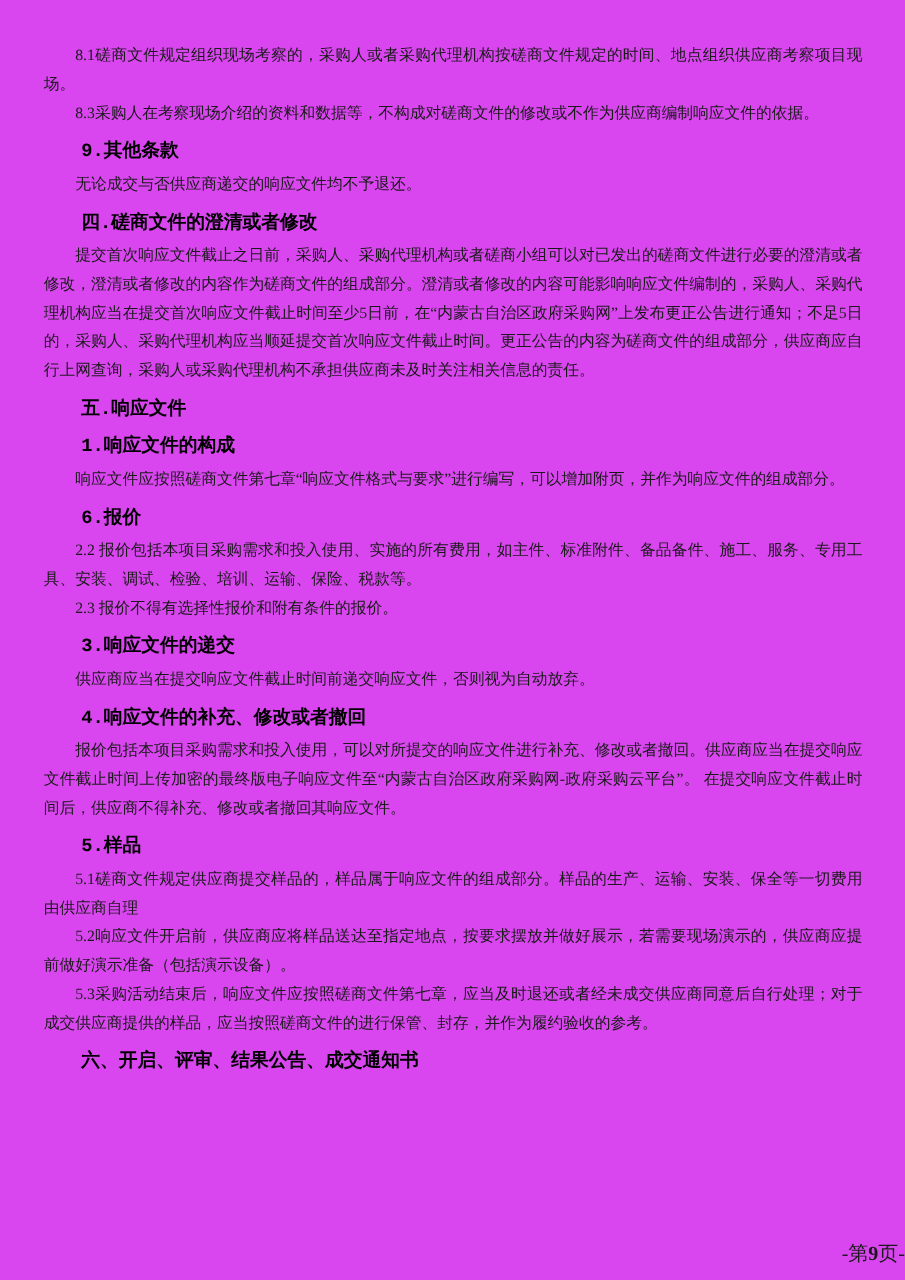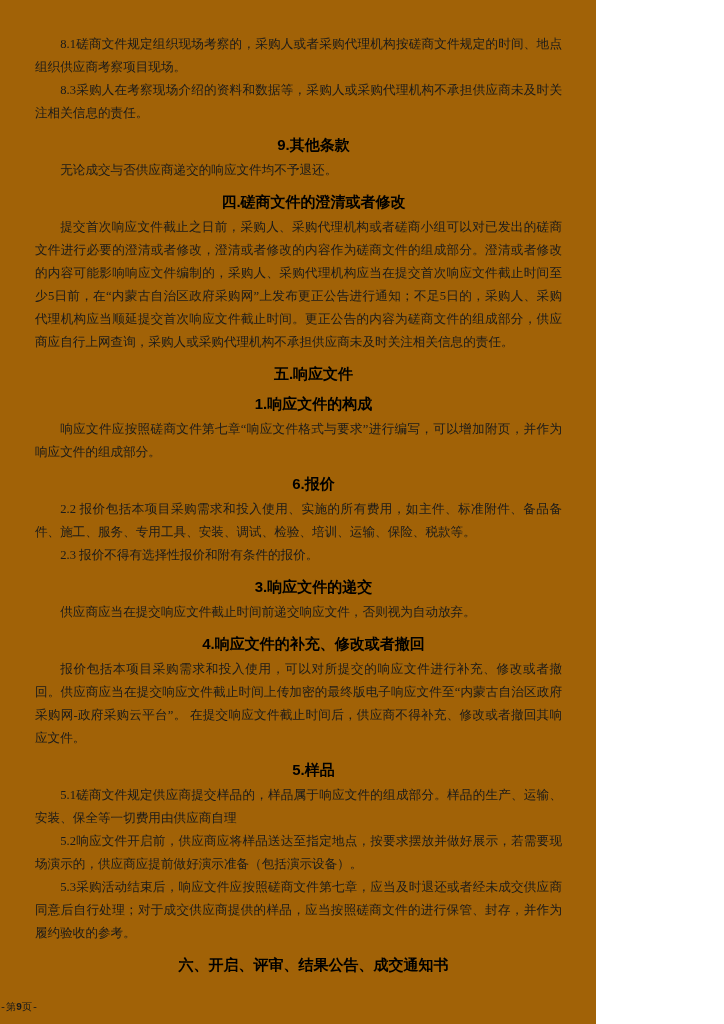--- a/index.html
+++ b/index.html
@@ -6,62 +6,60 @@
   html, body { background: #ffffff; }
   body {
     width: 724px;
     height: 1024px;
     font-family: "Liberation Serif", "DejaVu Serif", serif;
     color: #000000;
     overflow: hidden;
   }
   .page {
     position: relative;
-    width: 596px;
+    width: 724px;
     height: 1024px;
-    background: #a16207;
+    background: #d946ef;
     padding: 33px 34px 0 35px;
     overflow: hidden;
   }
   .doc-paragraph {
     font-size: 12.6px;
     line-height: 23px;
     text-align: justify;
     text-indent: 2em;
     color: #1a1a1a;
   }
   .doc-heading {
     font-size: 15px;
     line-height: 21px;
     font-weight: bold;
     text-indent: 2em;
     margin: 9px 0 4px 0;
     color: #000000;
-    font-family: Liberation Sans, sans-serif;
-    text-align: center;
+    font-family: Liberation Mono, monospace;
   }
   .page-footer {
     position: absolute;
     left: 0;
     right: 0;
     bottom: 10px;
-    text-align: left;
-    font-size: 10px;
+    text-align: right;
+    font-size: 16px;
     color: #1a1a1a;
-    font-family: Liberation Mono, monospace;
   }
   .page-footer b { font-weight: bold; }
 </style>
 </head>
 <body>
 
 <div class="page">
   <div>
     <p class="doc-paragraph">8.1磋商文件规定组织现场考察的，采购人或者采购代理机构按磋商文件规定的时间、地点组织供应商考察项目现场。</p>
-    <p class="doc-paragraph">8.3采购人在考察现场介绍的资料和数据等，采购人或采购代理机构不承担供应商未及时关注相关信息的责任。</p>
+    <p class="doc-paragraph">8.3采购人在考察现场介绍的资料和数据等，不构成对磋商文件的修改或不作为供应商编制响应文件的依据。</p>
 
     <p class="doc-heading">9.其他条款</p>
     <p class="doc-paragraph">无论成交与否供应商递交的响应文件均不予退还。</p>
 
     <p class="doc-heading">四.磋商文件的澄清或者修改</p>
     <p class="doc-paragraph">提交首次响应文件截止之日前，采购人、采购代理机构或者磋商小组可以对已发出的磋商文件进行必要的澄清或者修改，澄清或者修改的内容作为磋商文件的组成部分。澄清或者修改的内容可能影响响应文件编制的，采购人、采购代理机构应当在提交首次响应文件截止时间至少5日前，在“内蒙古自治区政府采购网”上发布更正公告进行通知；不足5日的，采购人、采购代理机构应当顺延提交首次响应文件截止时间。更正公告的内容为磋商文件的组成部分，供应商应自行上网查询，采购人或采购代理机构不承担供应商未及时关注相关信息的责任。</p>
 
     <p class="doc-heading">五.响应文件</p>
 
     <p class="doc-heading">1.响应文件的构成</p>

